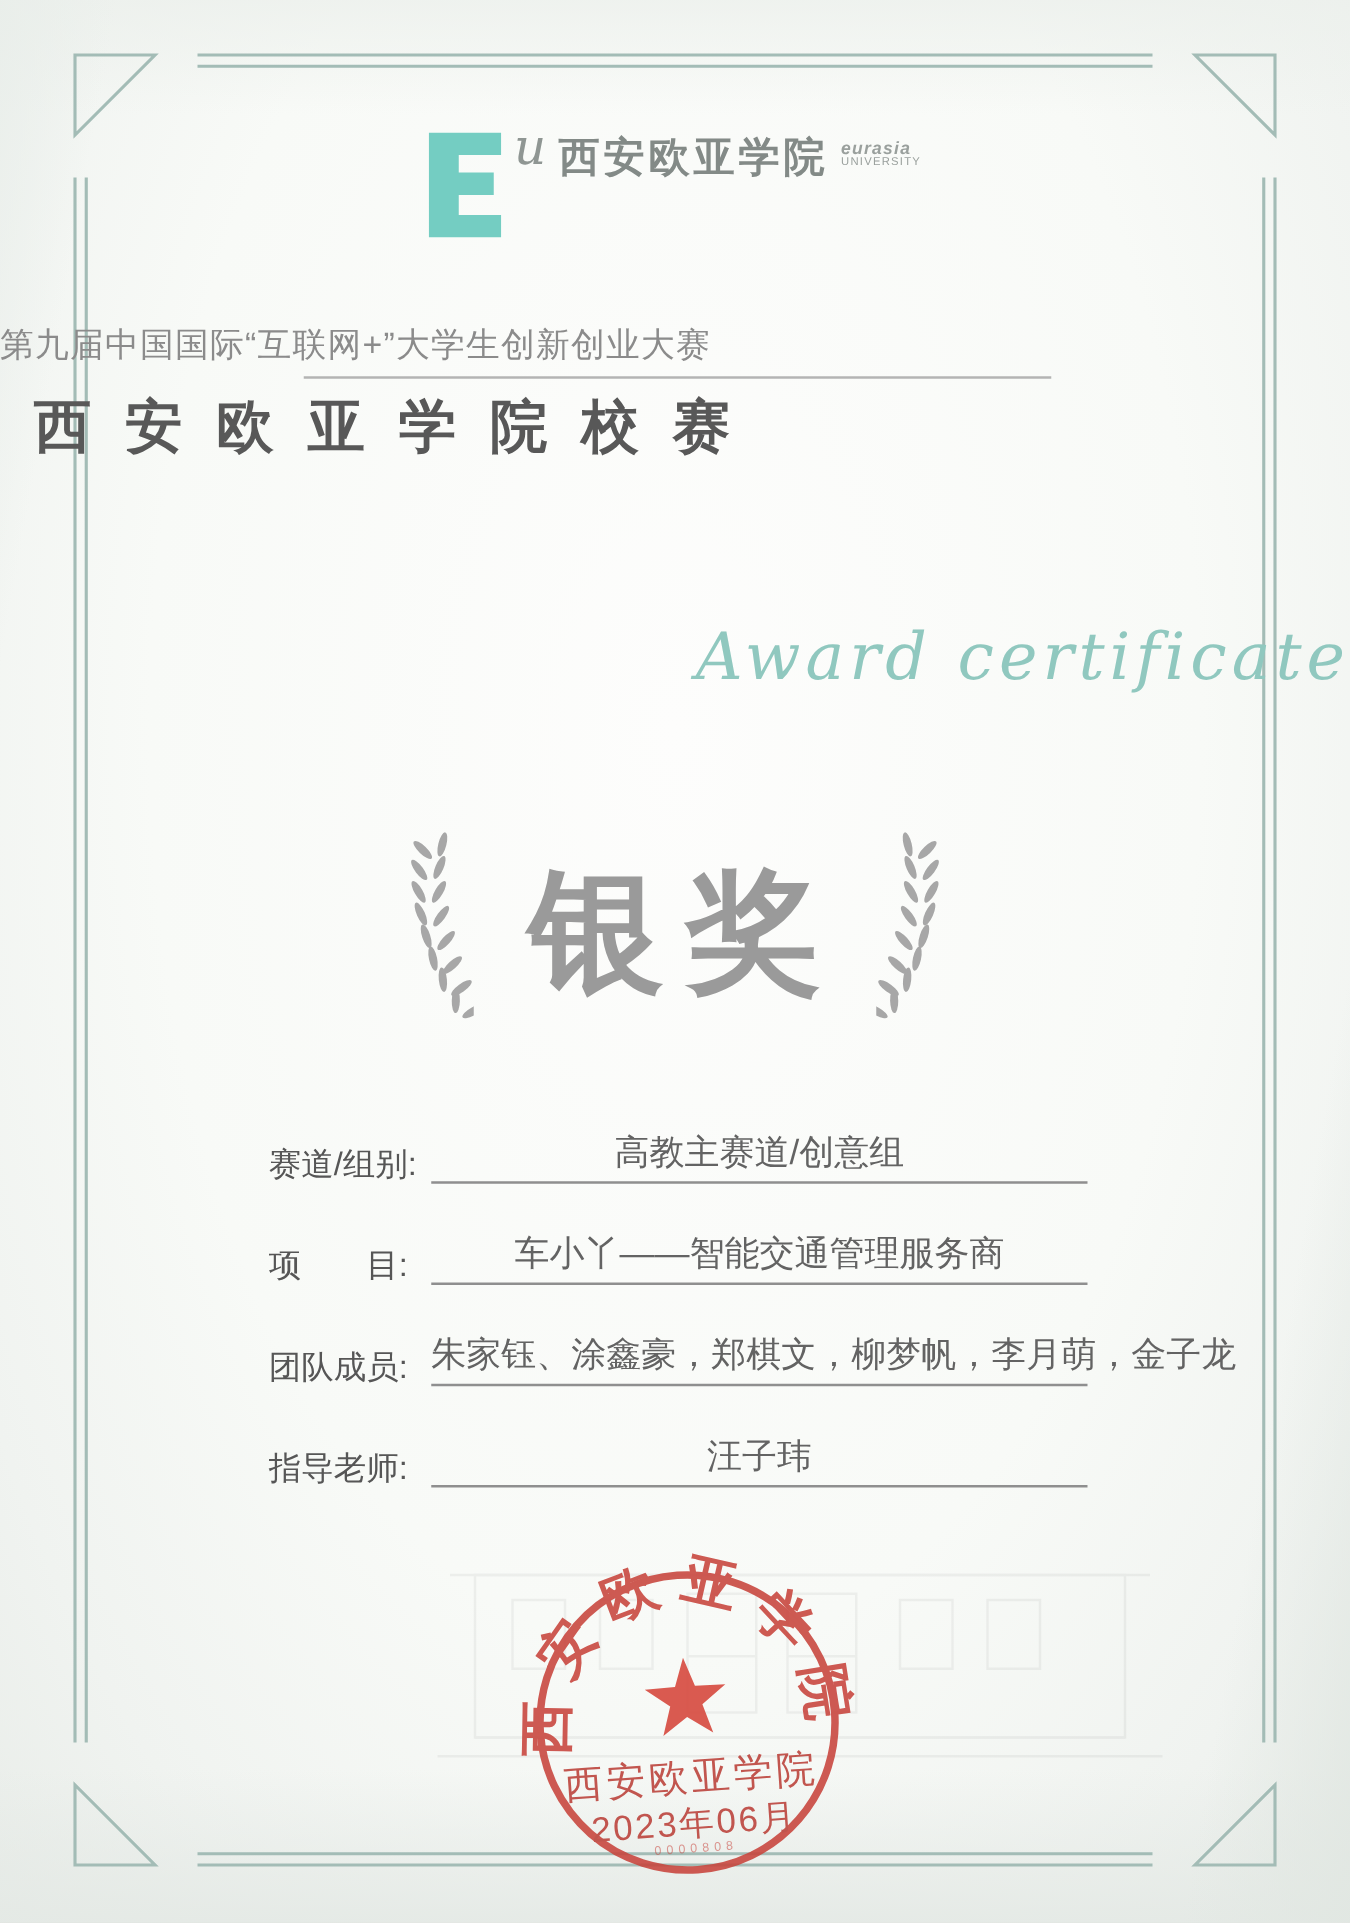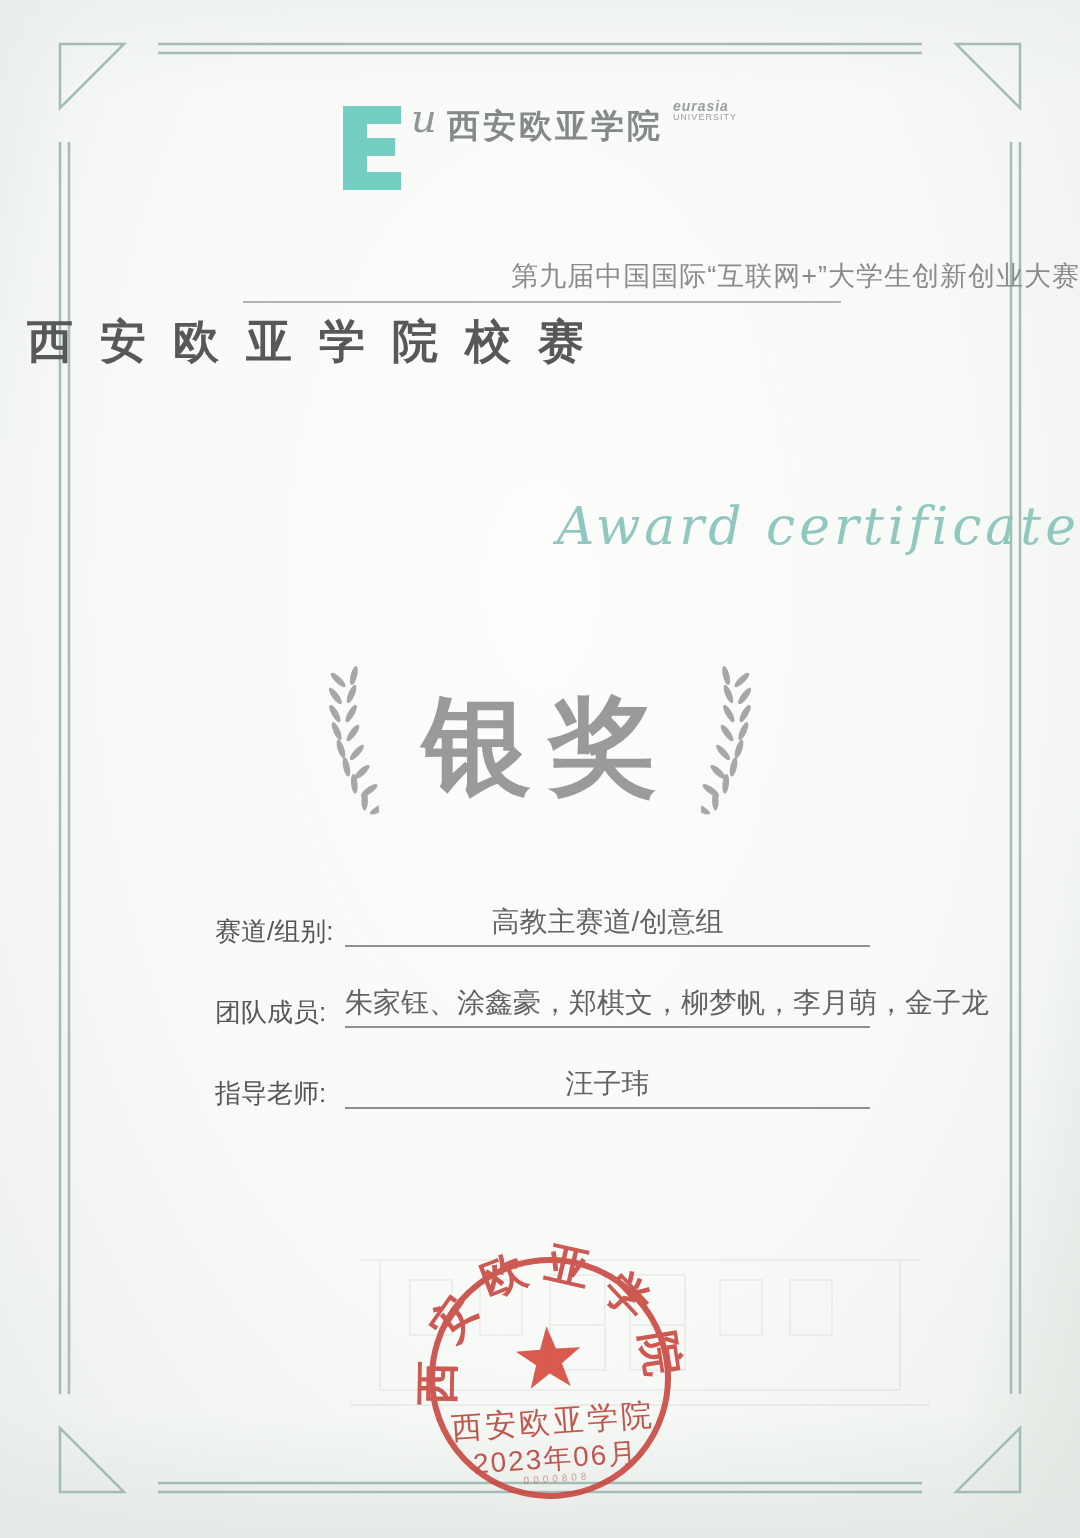--- a/index.html
+++ b/index.html
@@ -16,25 +16,25 @@
   }
   .abs{position:absolute;}
   svg text{font-family:"Liberation Sans", sans-serif;}
 
   
   .logo-row{top:96px;left:0;right:0;display:flex;justify-content:center;align-items:flex-start;gap:10px;}
   .logo-e{width:58px;height:84px;margin-top:10px;}
   .logo-u{font-family:"DejaVu Serif", serif;font-style:italic;font-size:40px;color:#8f9693;line-height:1;margin-top:2px;}
   .logo-cn{font-size:33px;color:#838a87;letter-spacing:3px;font-weight:bold;margin-top:8px;}
   .logo-en{display:flex;flex-direction:column;margin-top:2px;color:#9aa09d;}
-  .logo-en .l1{font-style:italic;font-size:14px;font-weight:bold;letter-spacing:1px;}
+  .logo-en .l1{font-style:italic;font-size:14px;font-weight:bold;letter-spacing:1px;margin-top:12px;}
   .logo-en .l2{font-size:9px;letter-spacing:1px;margin-top:-2px;}
 
   
-  .title1{top:258px;left:0;right:0;text-align:right;font-size:27px;color:#8b8b8b;letter-spacing:1px;}
+  .title1{top:258px;left:0;right:0;text-align:left;font-size:27px;color:#8b8b8b;letter-spacing:1px;}
   .rule1{top:301px;left:243px;width:598px;height:0;border-top:2px solid #9c9c9c;opacity:.75;}
   .title2{top:311px;left:0;right:0;text-align:left;font-size:46px;color:#585858;font-weight:bold;letter-spacing:27px;padding-left:27px;box-sizing:border-box;}
   .cn-title{top:392px;left:0;right:0;text-align:center;font-size:94px;font-weight:bold;color:#79c0b5;letter-spacing:12px;padding-left:12px;font-family:"DejaVu Serif", serif;box-sizing:border-box;}
   .en-title{top:496px;left:0;right:0;text-align:right;font-size:52px;font-style:italic;color:#90c8bf;letter-spacing:4px;font-family:"DejaVu Serif", serif;}
 
   
   .award-row{top:665px;left:0;right:0;display:flex;justify-content:center;align-items:center;gap:26px;}
   .award-text{font-size:108px;font-weight:bold;color:#9a9a9a;letter-spacing:18px;padding-left:18px;font-family:"DejaVu Serif", serif;line-height:1.3;}
   .laurel{width:58px;height:160px;}
 
@@ -121,20 +121,26 @@
   </div>
 
   <div class="abs fields">
     <div class="field-row">
       <span class="field-label">赛道/组别:</span>
       <div class="field-line">
         <span class="field-value">高教主赛道/创意组</span>
       </div>
     </div>
     <div class="field-row">
+      <span class="field-label">项　　目:</span>
+      <div class="field-line">
+        <span class="field-value">车小丫——智能交通管理服务商</span>
+      </div>
+    </div>
+    <div class="field-row">
       <span class="field-label">团队成员:</span>
       <div class="field-line">
         <span class="field-value">朱家钰、涂鑫豪，郑棋文，柳梦帆，李月萌，金子龙</span>
       </div>
     </div>
     <div class="field-row">
       <span class="field-label">指导老师:</span>
       <div class="field-line">
         <span class="field-value">汪子玮</span>
       </div>

